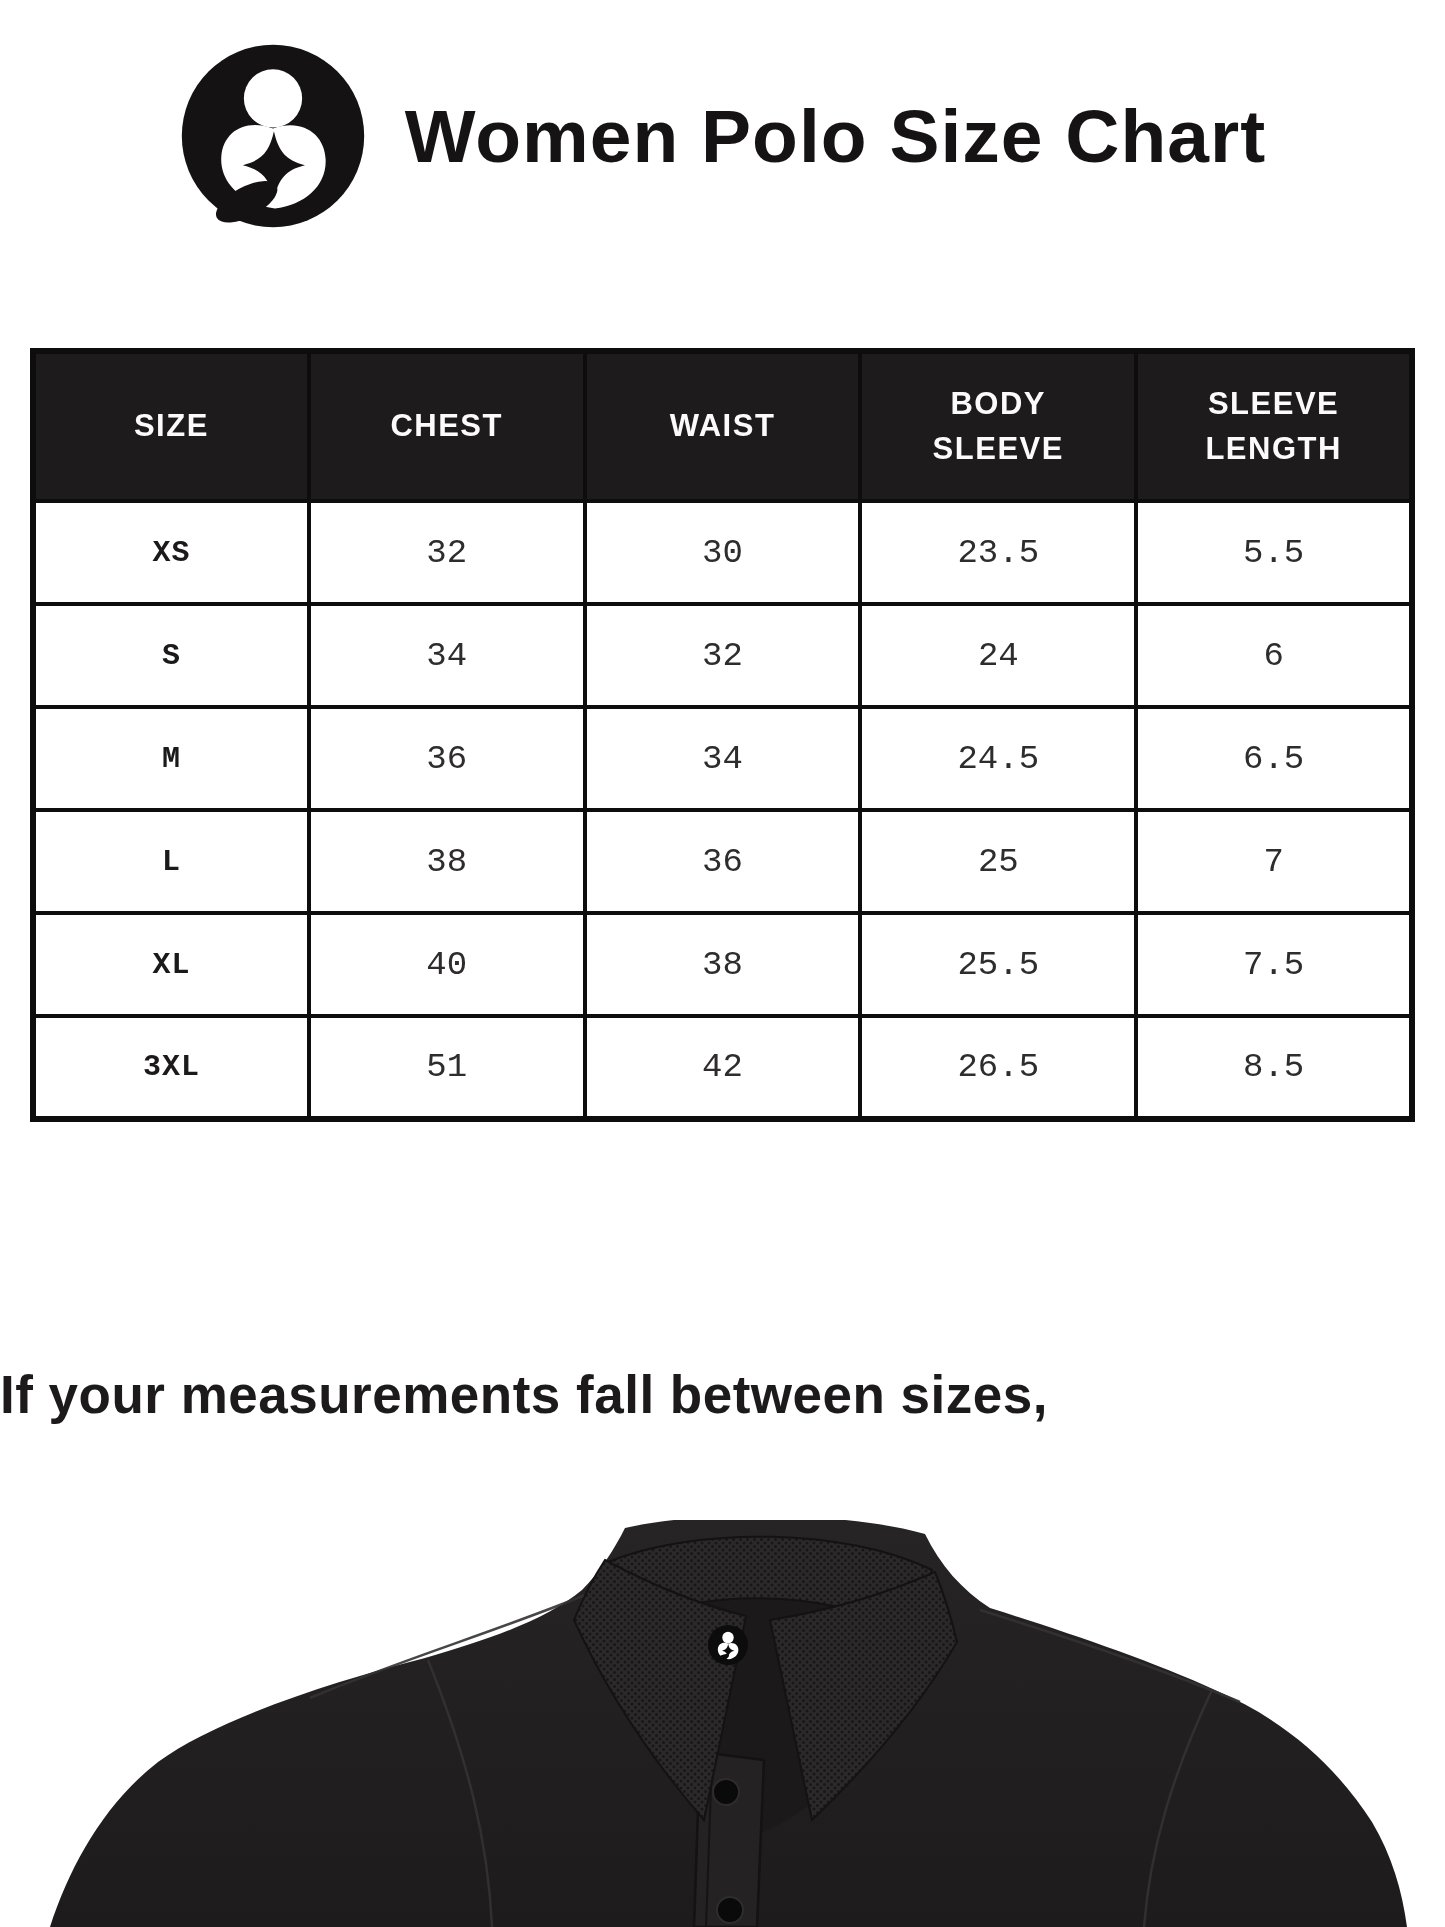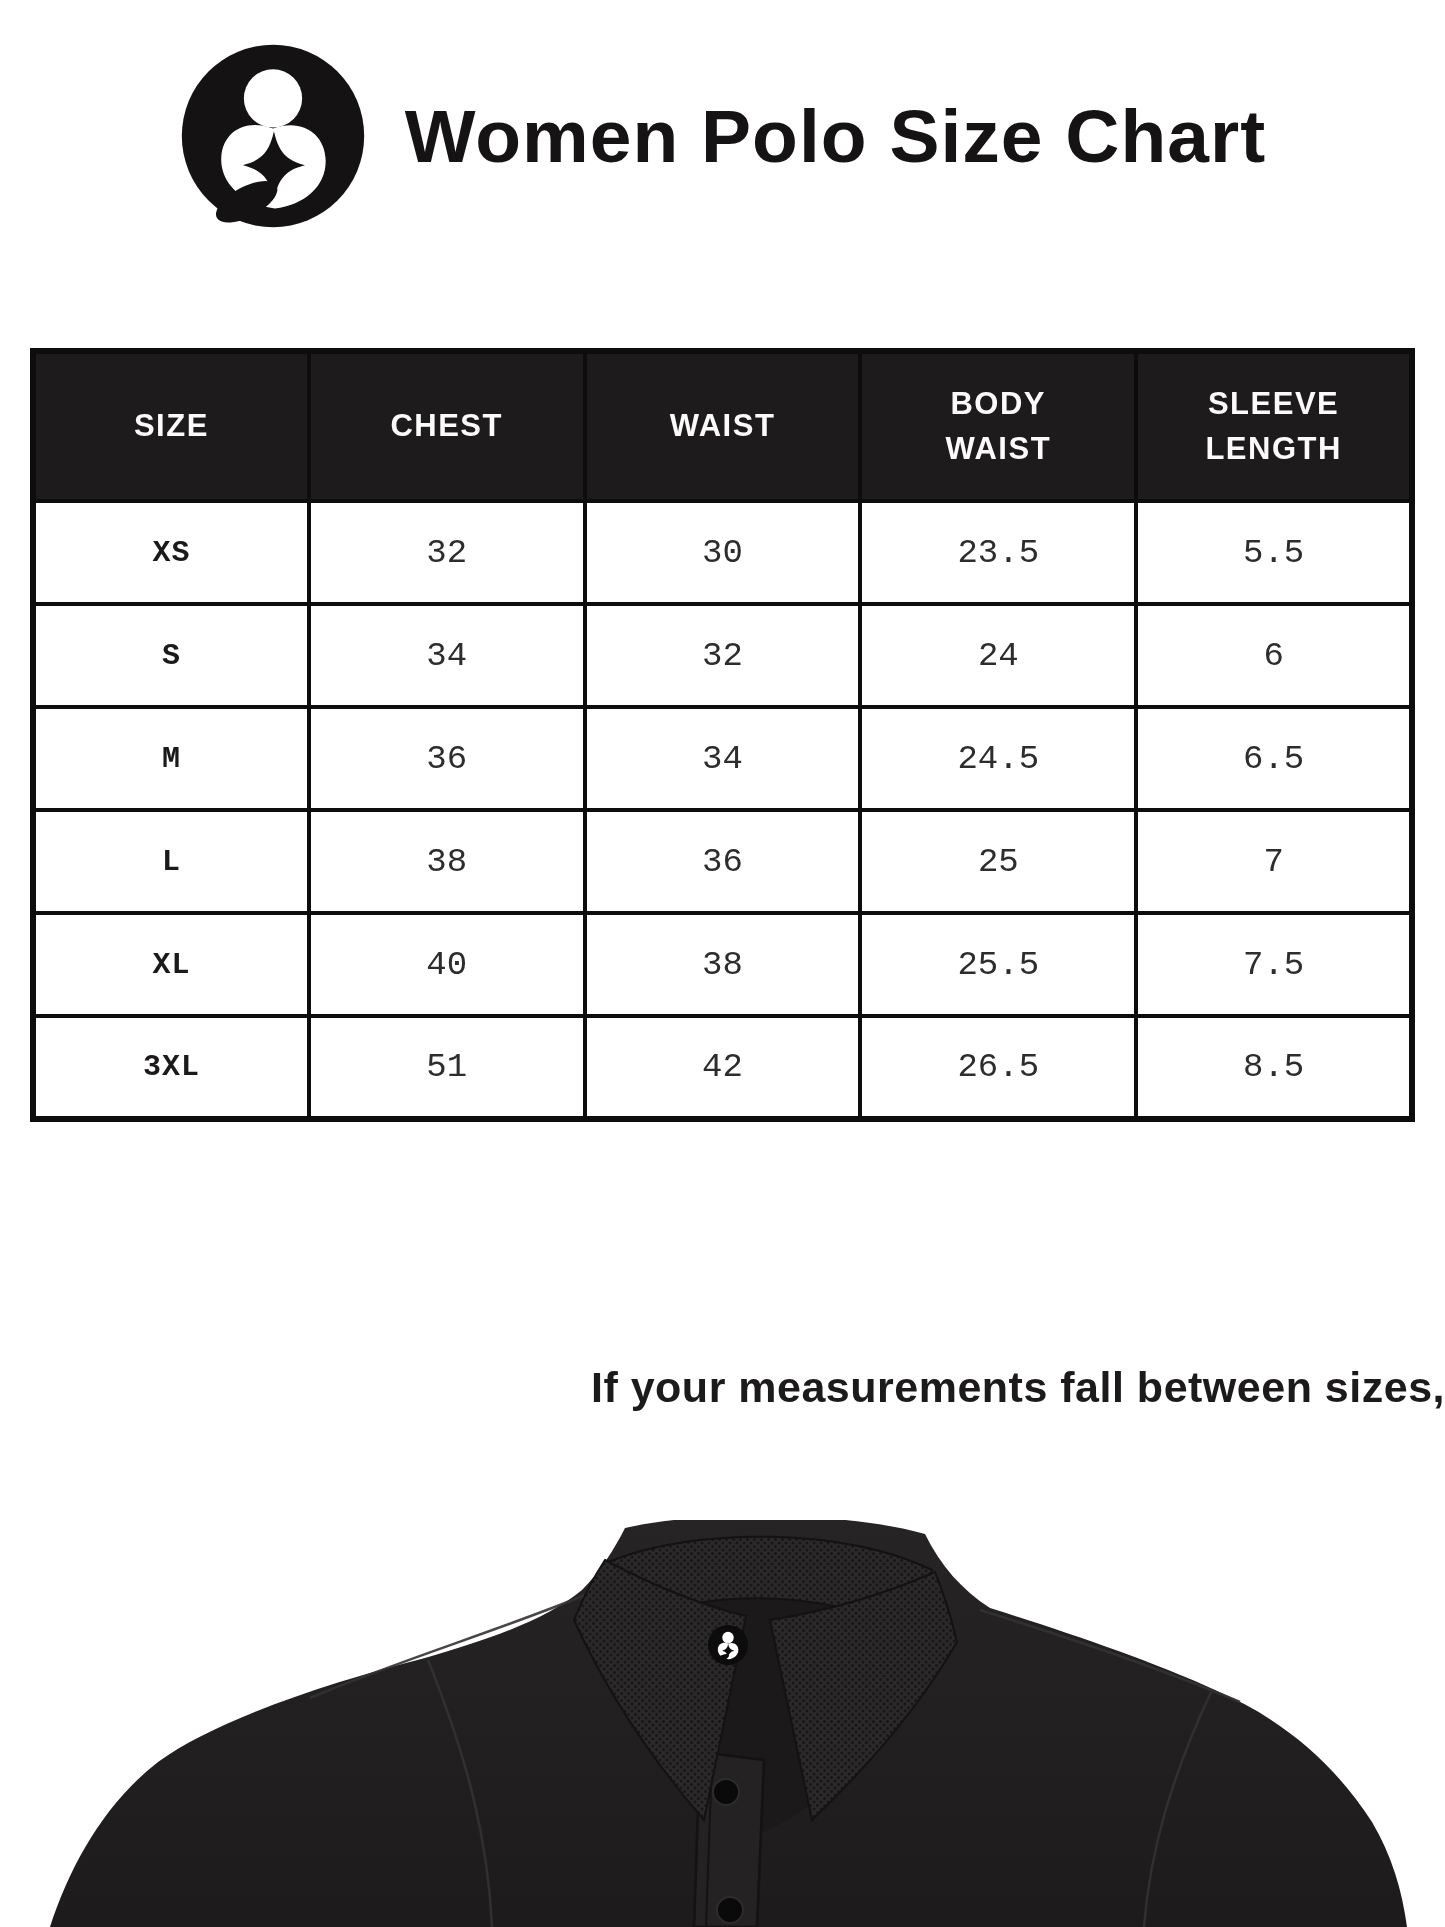--- a/index.html
+++ b/index.html
@@ -49,22 +49,22 @@
     background:#ffffff; color:#2e2c2d;
     font-size:34px; font-weight:400;font-family:Liberation Mono, monospace;
   }
   .size-table td.size-col {
     font-weight:700; font-size:30px; color:#1b191a; letter-spacing:1px;
   }
 
   
   .note {
     position:absolute; top:1356px; left:0; width:100%;
-    text-align:right;
-    font-size:43px; font-weight:800; color:#1c1a1b;
+    text-align:left;
+    font-size:53px; font-weight:800; color:#1c1a1b;
     line-height:1.47; letter-spacing:0.5px;
   }
 
   
   .shirt-wrap { position:absolute; left:0; top:1520px; width:1445px; height:407px; }
 </style>
 </head>
 <body>
 
 <div class="page">
@@ -81,21 +81,21 @@
     </svg>
     <div class="title">Women Polo Size Chart</div>
   </div>
 
   <table class="size-table">
     <thead>
       <tr>
         <th><span>SIZE</span></th>
         <th><span>CHEST</span></th>
         <th><span>WAIST</span></th>
-        <th><span>BODY WAIST</span></th>
+        <th><span>BODY SLEEVE</span></th>
         <th><span>SLEEVE LENGTH</span></th>
       </tr>
     </thead>
     <tbody>
         <tr>
           <td class="size-col">XS</td>
           <td>32</td>
           <td>30</td>
           <td>23.5</td>
           <td>5.5</td>

